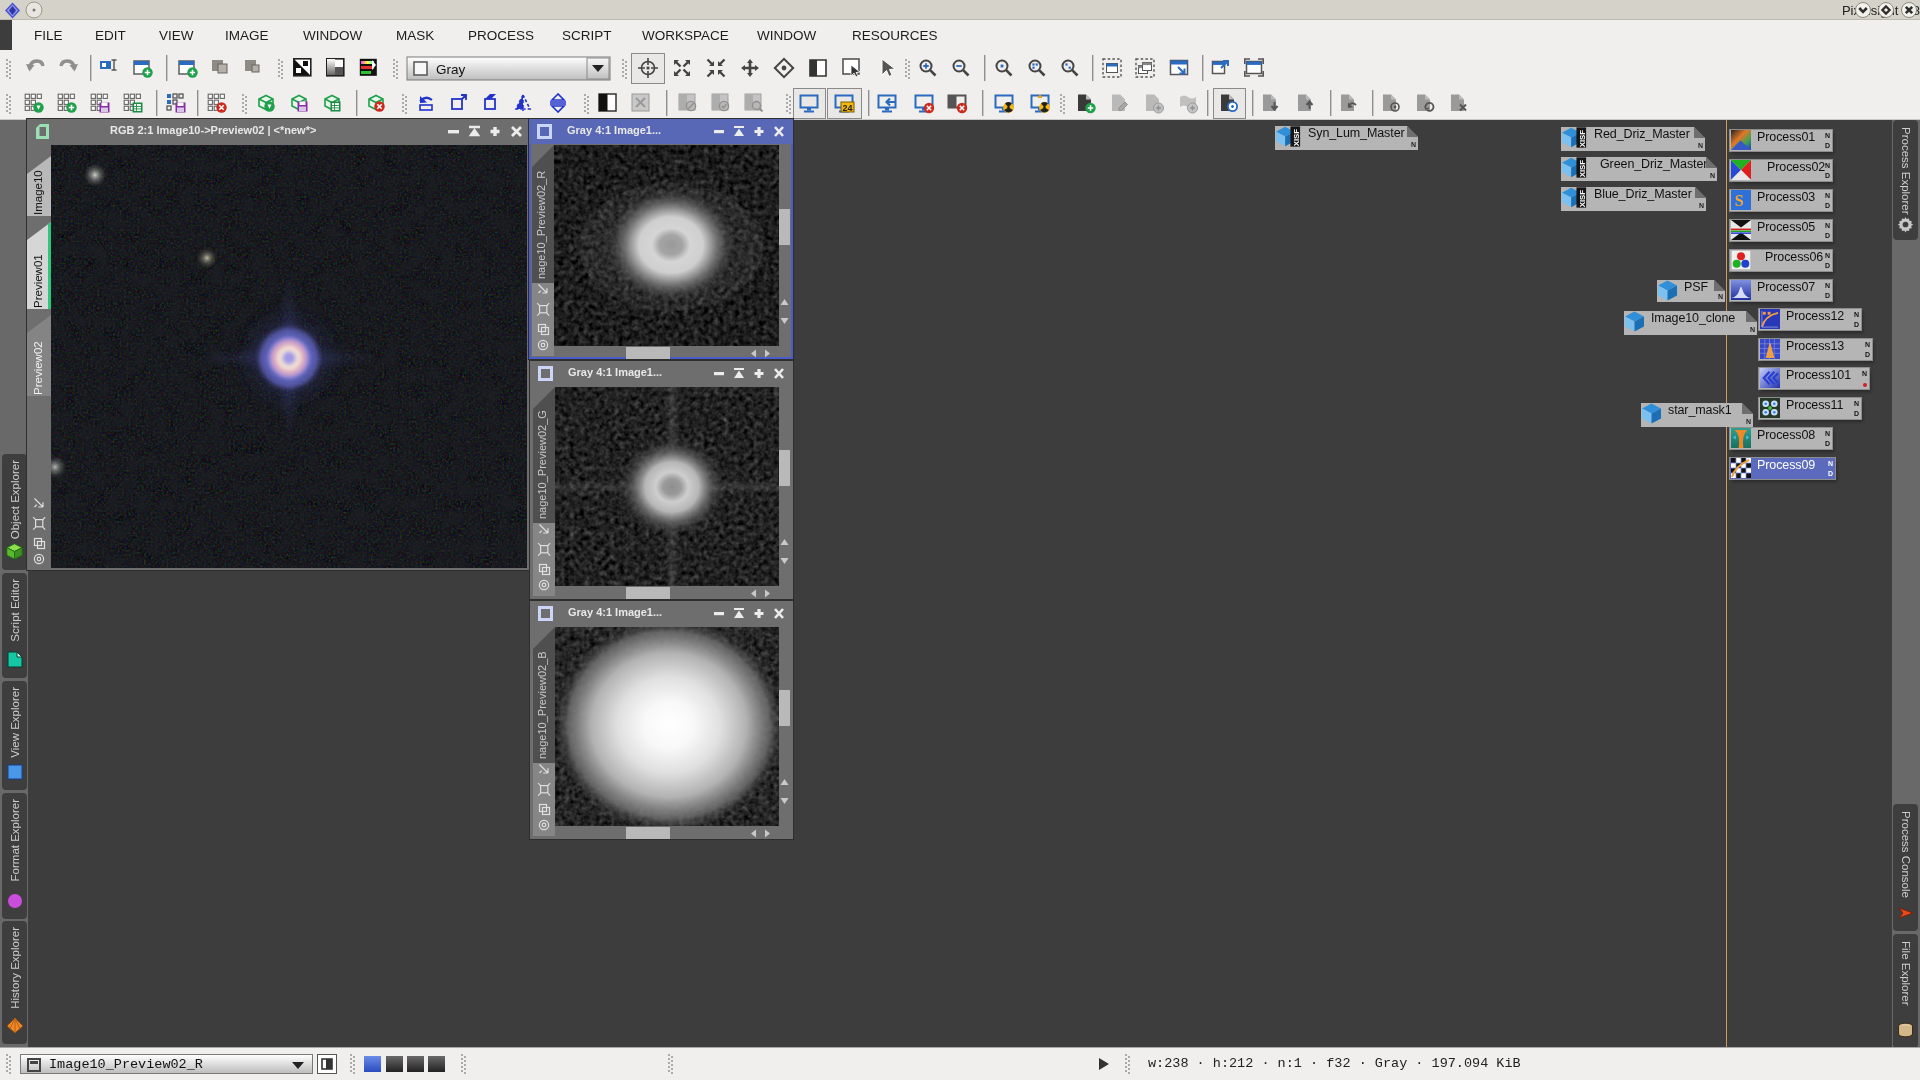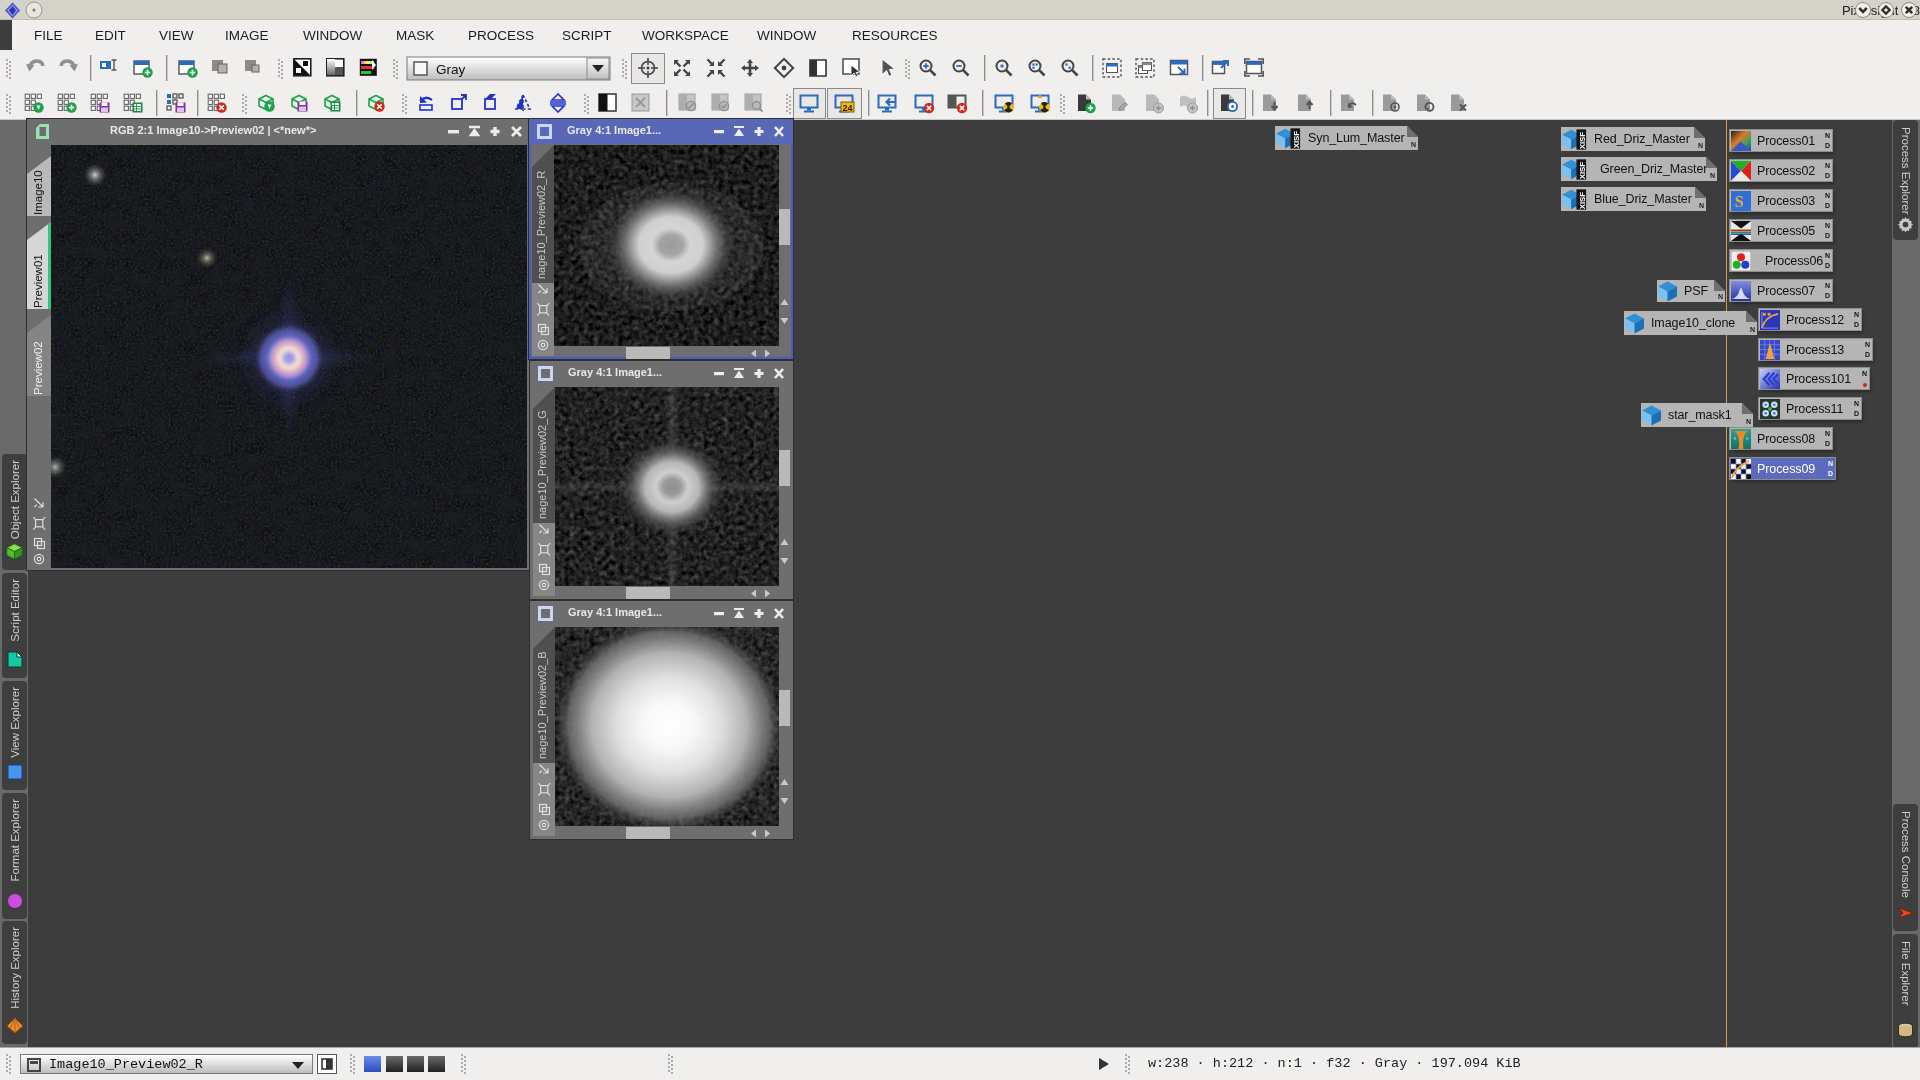--- a/index.html
+++ b/index.html
@@ -12,21 +12,21 @@
 #tb1{position:absolute;left:0;top:50px;width:1920px;height:36px;background:#f0efed}
 #tb2{position:absolute;left:0;top:86px;width:1920px;height:34px;background:#f0efed;border-bottom:1px solid #c8c8c8}
 #workspace{position:absolute;left:0;top:120px;width:1920px;height:927px;background:#3d3d3d}
 #statusbar{position:absolute;left:0;top:1047px;width:1920px;height:33px;background:#f0efed;border-top:1px solid #a8a8a8}
 .strip{position:absolute;top:0;height:927px;width:28px;background:#696969}
 .sidetab{position:absolute;background:#3e3e3e;border-radius:4px;display:flex;flex-direction:column;align-items:center;justify-content:flex-start}
 .sidetab .vt{color:#cdcdcd;font-size:11.5px;writing-mode:vertical-rl;transform:rotate(180deg);white-space:nowrap}
 .sidetab .vtr{color:#cdcdcd;font-size:11.5px;writing-mode:vertical-rl;white-space:nowrap}
 .win{position:absolute;background:#6e6e6e;box-shadow:0 0 0 1px #2e2e2e}
 .win .title{position:absolute;left:0;top:0;width:100%;height:25px;color:#e8e8e8;font-weight:bold;font-size:11px}
-.tag{position:absolute;background:#b5b5b5;display:flex;align-items:center;font-size:12.5px;color:#111;letter-spacing:-0.1px;
+.tag{position:absolute;background:#b5b5b5;display:flex;font-size:12.5px;color:#111;letter-spacing:-0.1px;
   box-shadow:0 0 0 1px #8d8d8d,2px 3px 3px rgba(0,0,0,0.3)}
 .tag .nd{position:absolute;right:2px;font-size:7px;font-weight:bold;color:#222;line-height:7px}
 .vtxt{writing-mode:vertical-rl;transform:rotate(180deg);white-space:nowrap}
 .mono{font-family:"Liberation Mono",monospace}
 </style></head><body>
 <div id="titlebar">
  <svg class="abs" style="left:4px;top:2px" width="17" height="17" viewBox="0 0 17 17">
    <polygon points="8.5,0.5 16,8.5 8.5,16.5 1,8.5" fill="#4a53c8"></polygon>
    <polygon points="8.5,2.5 14,8.5 8.5,14.5 3,8.5" fill="#8e97ef"></polygon>
    <polygon points="8.5,4 12,8.5 8.5,13 5,8.5" fill="#2e36a8"></polygon>
@@ -1090,21 +1090,21 @@
     <span class="nd" style="bottom:2px;color:#111">D</span>
   </div>
 <div class="tag" style="left:1730px;top:160px;width:102px;height:21px;background:#b5b5b5;color:#111">
     <svg width="20" height="20" viewBox="0 0 21 21" style="flex:none;margin-left:1px">
       <rect width="21" height="21" fill="#c8c8c8"></rect>
       <path d="M0 0 L10.5 10.5 L0 21 Z" fill="#2848d8"></path>
       <path d="M0 0 L21 0 L10.5 10.5 Z" fill="#20b020"></path>
       <path d="M21 0 L21 21 L10.5 10.5 Z" fill="#e02020"></path>
       <path d="M0 21 H21 L10.5 10.5 Z" fill="#e8e8e8"></path>
     </svg>
-    <span style="margin-left:6px">Process02</span>
+    <span style="margin-left:16px">Process02</span>
     <span class="nd" style="top:2px;color:#111">N</span>
     <span class="nd" style="bottom:2px;color:#111">D</span>
   </div>
 <div class="tag" style="left:1730px;top:190px;width:102px;height:21px;background:#b5b5b5;color:#111">
     <svg width="20" height="20" viewBox="0 0 21 21" style="flex:none;margin-left:1px">
       <rect width="21" height="21" fill="#2f6fd8"></rect>
       <text x="4" y="17" font-size="17" font-weight="bold" fill="#f0a830" font-family="Liberation Serif">S</text>
     </svg>
     <span style="margin-left:6px">Process03</span>
     <span class="nd" style="top:2px;color:#111">N</span>

